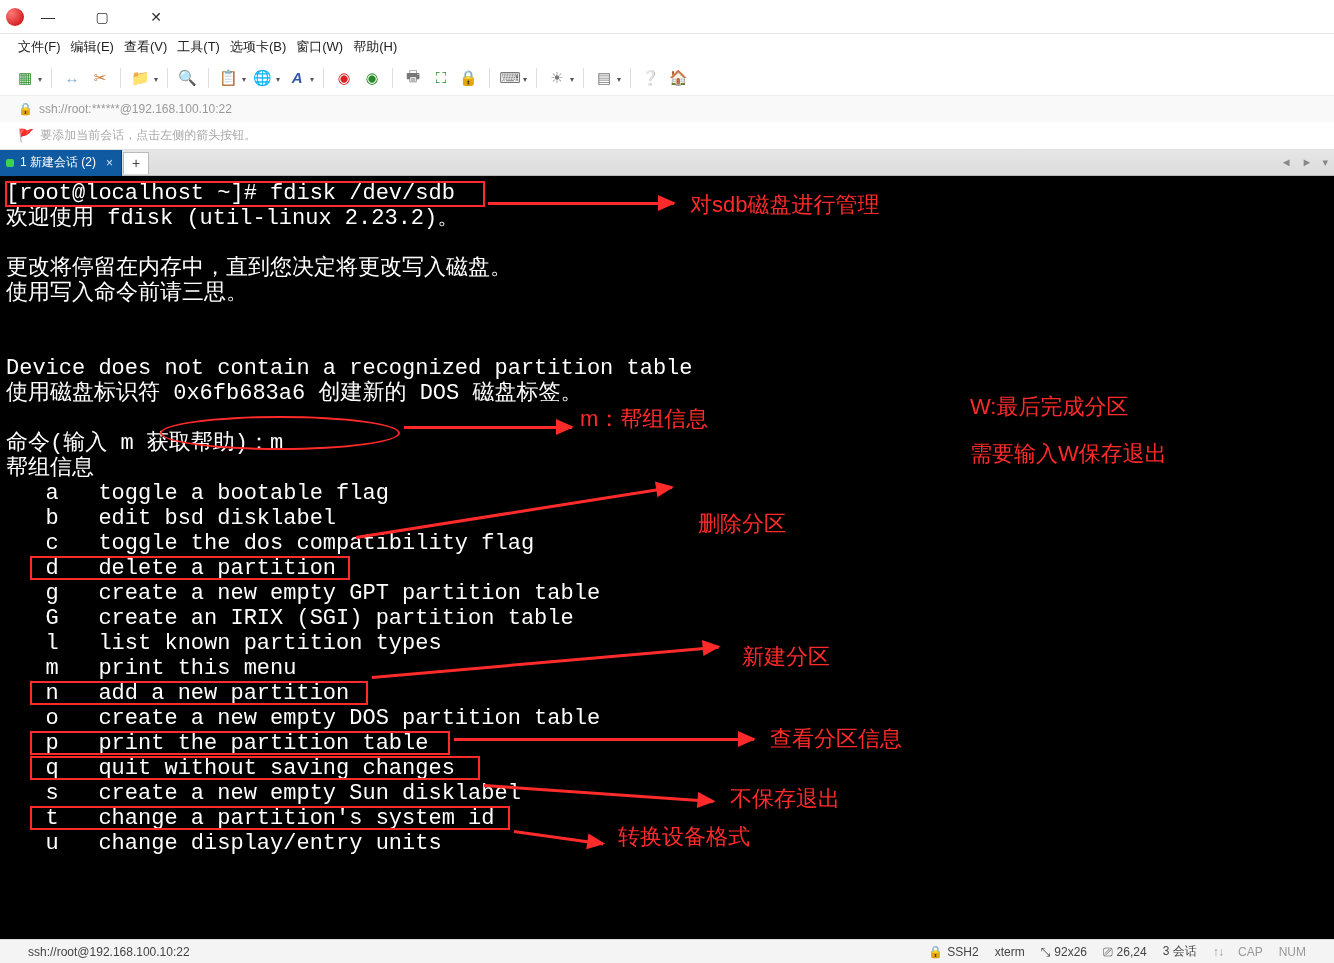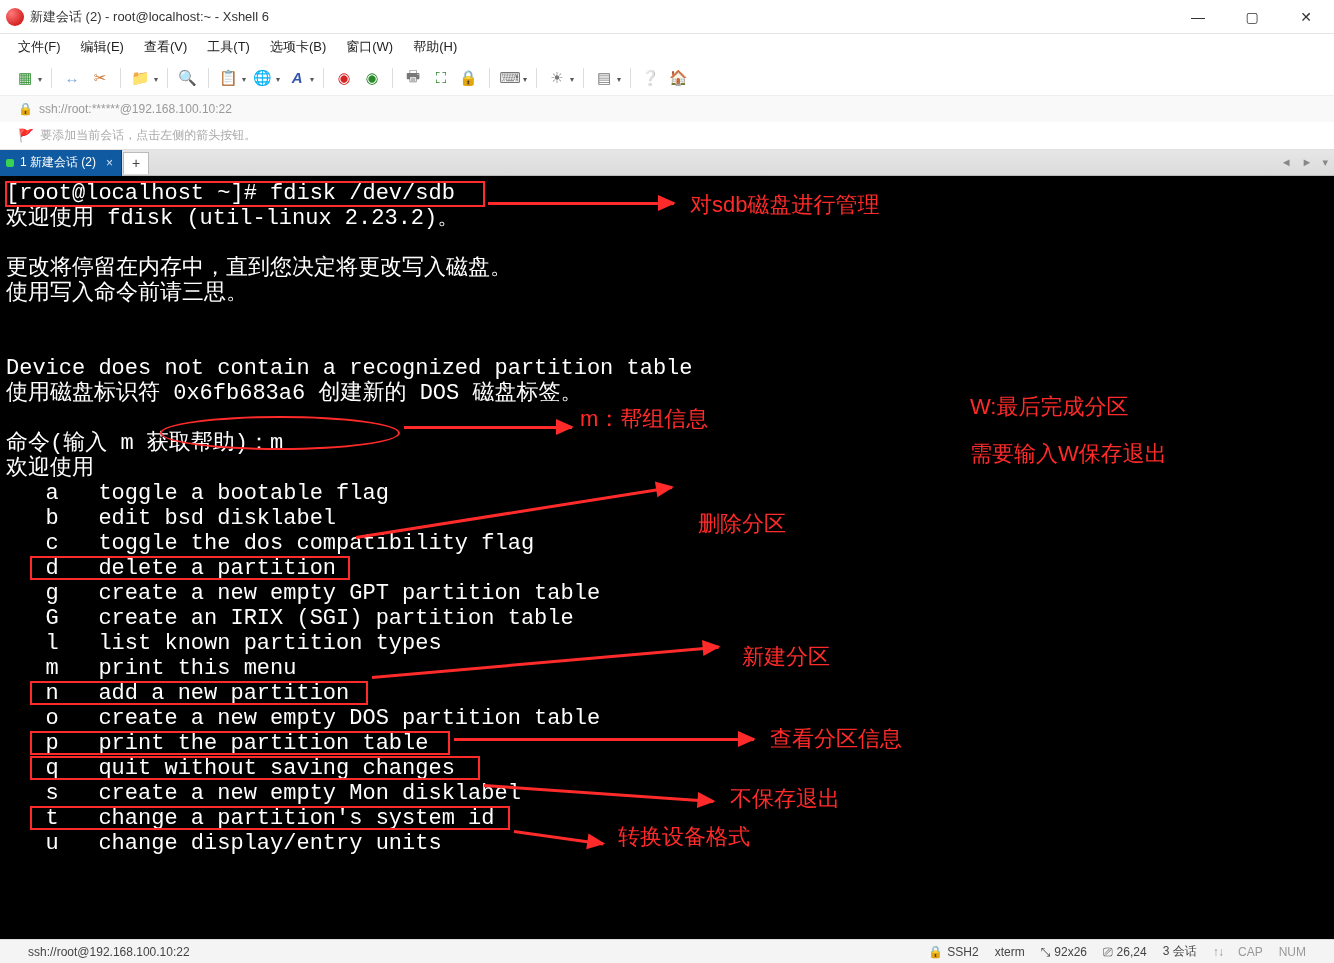--- a/index.html
+++ b/index.html
@@ -26,21 +26,21 @@
   border-radius: 50%;
   background: radial-gradient(circle at 30% 30%, #ff7a7a, #d62424 70%);
 }
 .titlebar .title-text { font-size: 13px; color: #333; flex: 1; }
 .window-controls { display: flex; gap: 18px; margin-right: 4px; }
 .window-controls span {
   width: 36px; height: 24px; display: flex; align-items: center; justify-content: center;
   color: #333; font-size: 14px;
 }
 .menubar {
-  height: 26px; display: flex; align-items: center; gap: 20px;
+  height: 26px; display: flex; align-items: center; gap: 10px;
   padding: 0 18px; background: #fff; font-size: 13px; color: #222;
 }
 .menubar span { cursor: default; }
 .toolbar {
   height: 36px; display: flex; align-items: center; gap: 6px;
   padding: 0 14px; background: #fff; border-bottom: 1px solid #eee;
 }
 .tool-ico {
   width: 22px; height: 22px; display: inline-flex; align-items: center; justify-content: center;
   font-size: 15px;
@@ -114,21 +114,20 @@
 .status-item { margin: 0 8px; display: flex; align-items: center; gap: 4px; }
 .status-icon { color: #e0a020; }
 .updown { color: #999; letter-spacing: -2px; }
 .status-dim { color: #999; }
 </style>
 </head>
 <body>
 
 <div class="titlebar">
   <div class="app-icon"></div>
-  <div class="title-text">新建会话 (2) - root@localhost:~ - Xshell 6</div>
   <div class="window-controls">
     <span>—</span>
     <span>▢</span>
     <span>✕</span>
   </div>
 </div>
 
 <div class="menubar">
   <span>文件(F)</span>
   <span>编辑(E)</span>
@@ -207,34 +206,34 @@
 <span>欢迎使用 fdisk (util-linux 2.23.2)。</span>
 <span></span>
 <span>更改将停留在内存中，直到您决定将更改写入磁盘。</span>
 <span>使用写入命令前请三思。</span>
 <span></span>
 <span></span>
 <span>Device does not contain a recognized partition table</span>
 <span>使用磁盘标识符 0x6fb683a6 创建新的 DOS 磁盘标签。</span>
 <span></span>
 <span>命令(输入 m 获取帮助)：m</span>
-<span>欢迎使用</span>
+<span>帮组信息</span>
 <span>   a   toggle a bootable flag</span>
 <span>   b   edit bsd disklabel</span>
 <span>   c   toggle the dos compatibility flag</span>
 <span>   d   delete a partition</span>
 <span>   g   create a new empty GPT partition table</span>
 <span>   G   create an IRIX (SGI) partition table</span>
 <span>   l   list known partition types</span>
 <span>   m   print this menu</span>
 <span>   n   add a new partition</span>
 <span>   o   create a new empty DOS partition table</span>
 <span>   p   print the partition table</span>
 <span>   q   quit without saving changes</span>
-<span>   s   create a new empty Mon disklabel</span>
+<span>   s   create a new empty Sun disklabel</span>
 <span>   t   change a partition's system id</span>
 <span>   u   change display/entry units</span>
 </pre>
 
 <div class="box" style="left:5px; top:5px; width:480px; height:26px;"></div>
 <div class="arrow" style="left:488px; top:26px; width:186px;"></div>
 <div class="anno" style="left:690px; top:16px;">对sdb磁盘进行管理</div>
 
 <div class="ellipse" style="left:160px; top:240px; width:240px; height:34px;"></div>
 <div class="arrow" style="left:404px; top:250px; width:168px;"></div>

